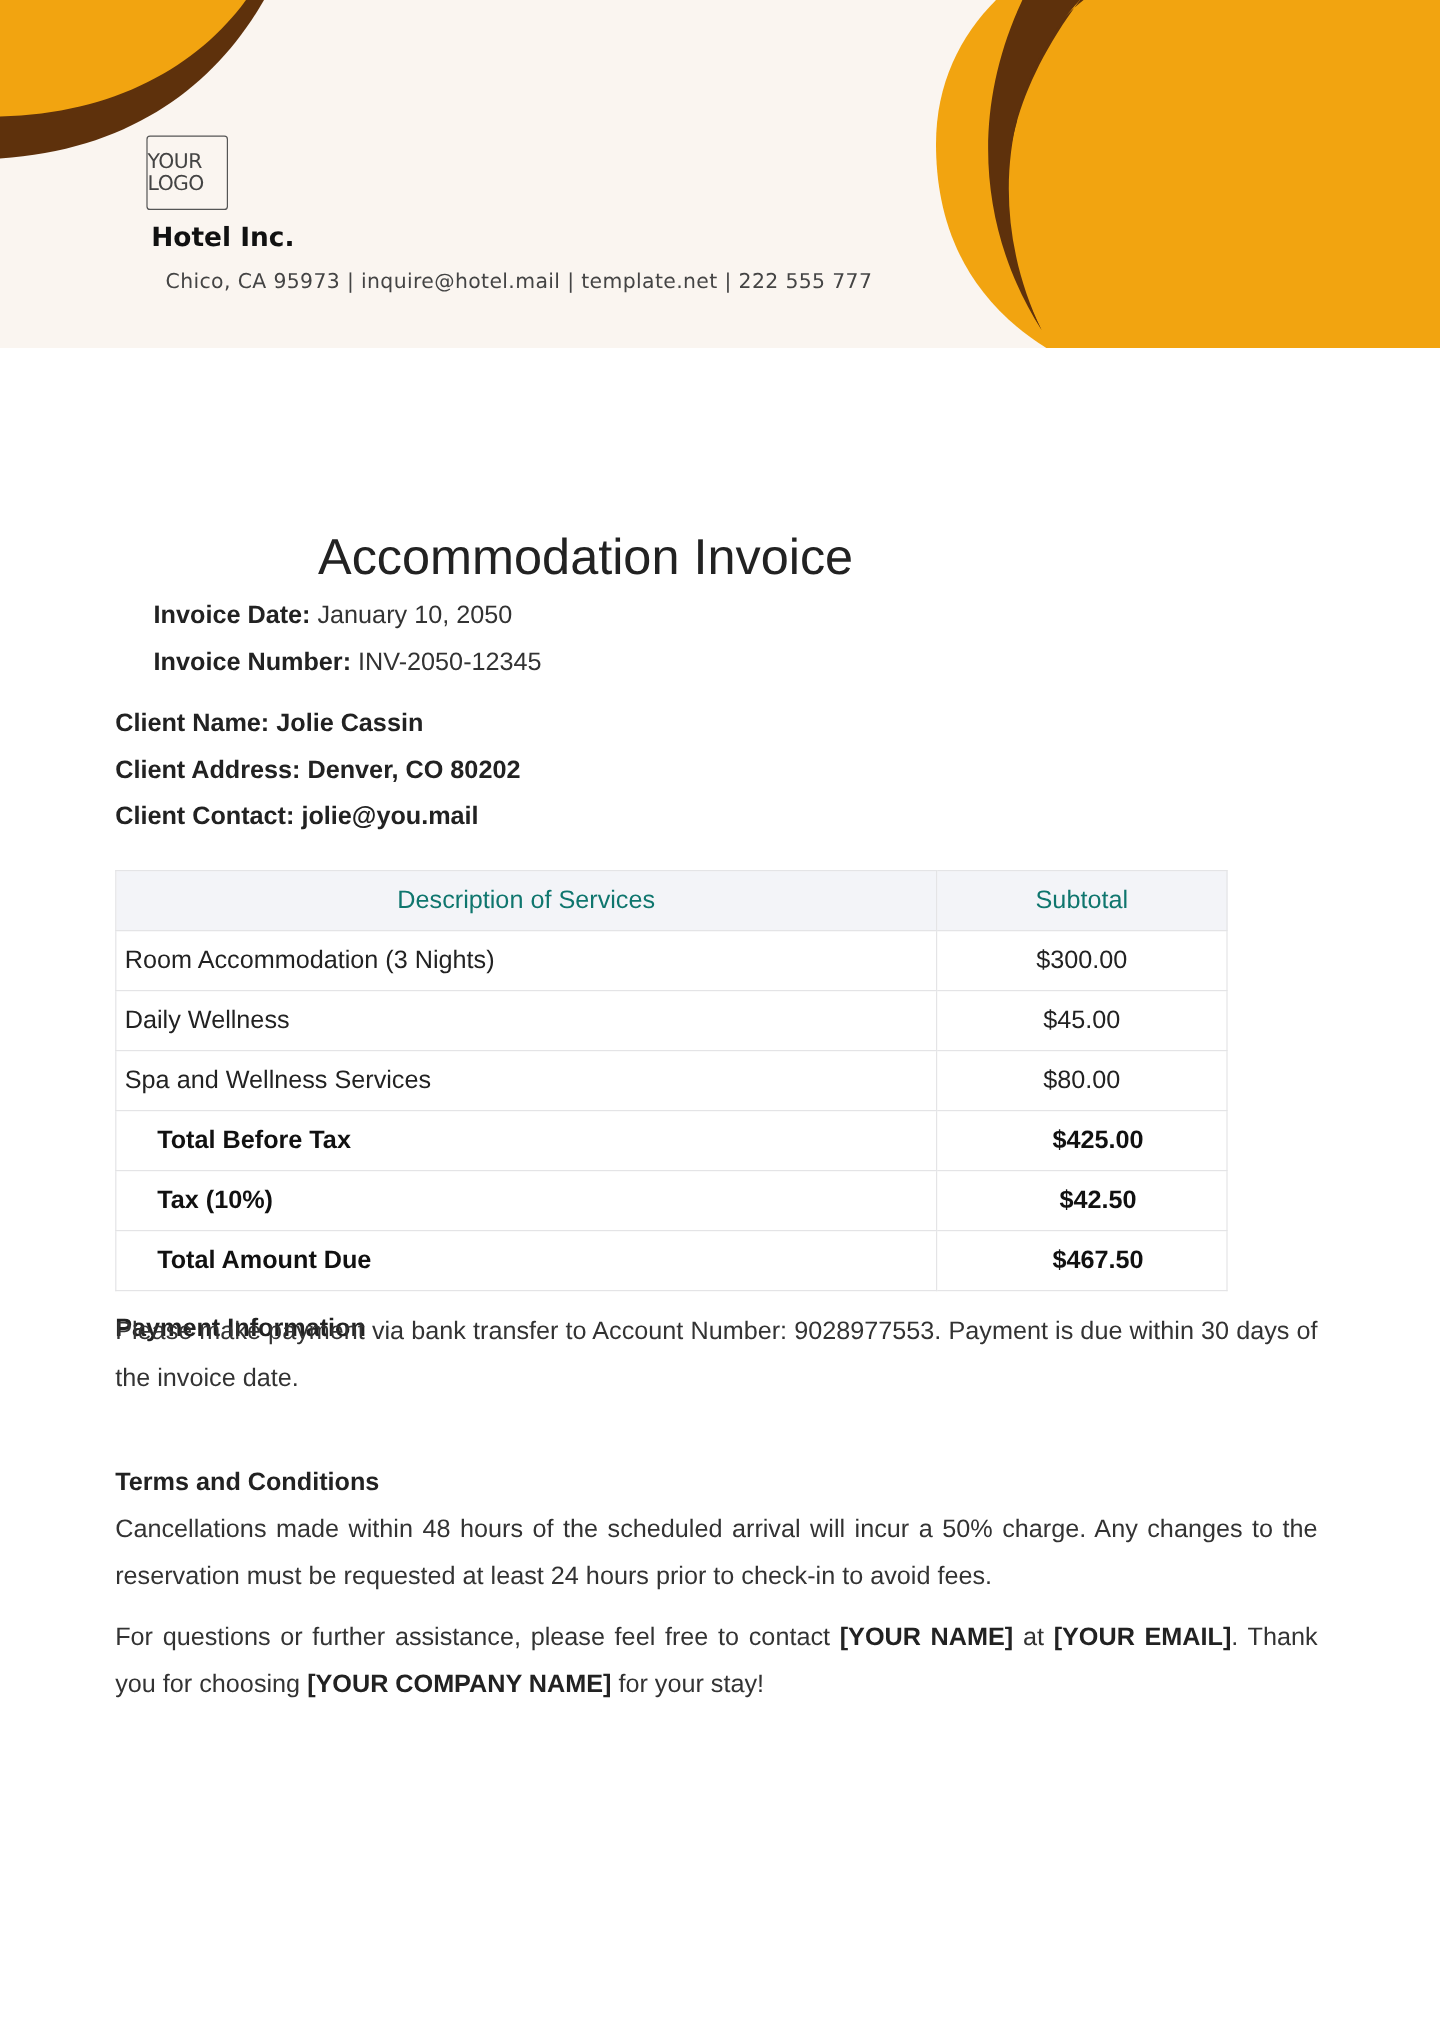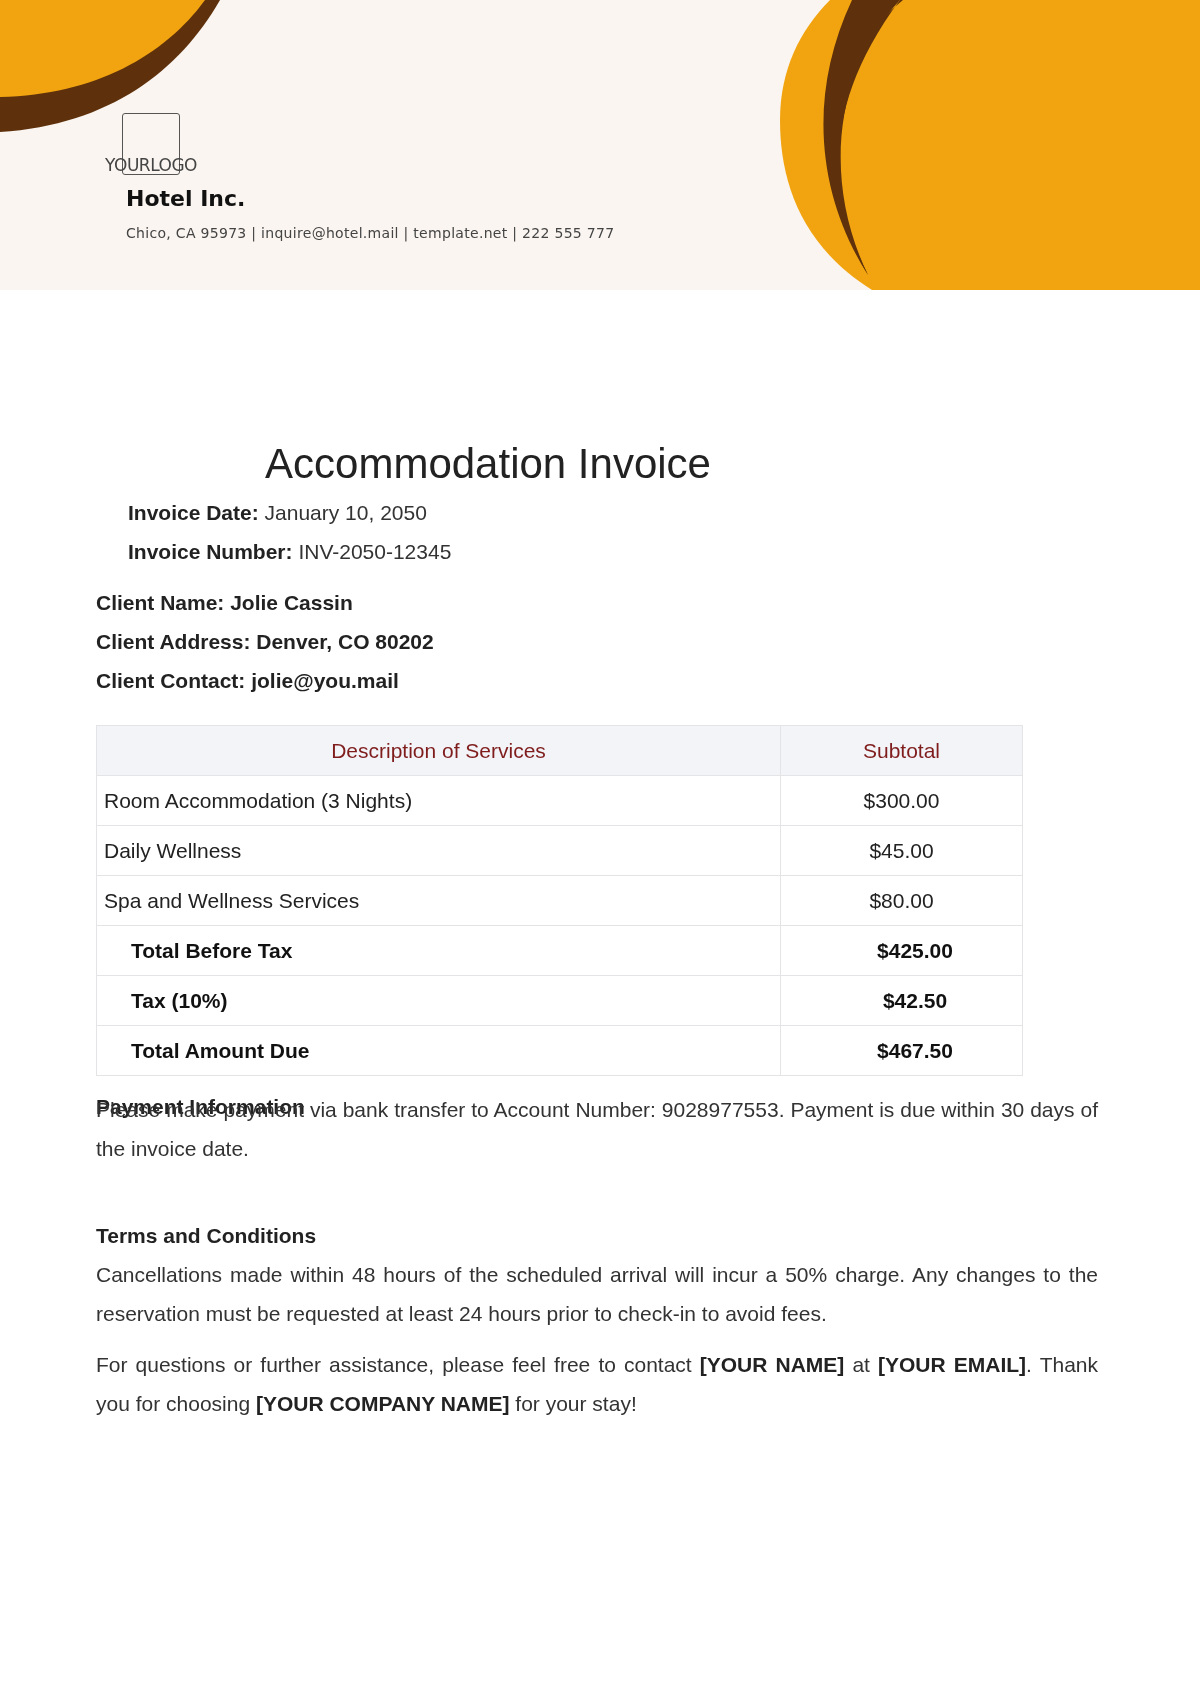--- a/index.html
+++ b/index.html
@@ -6,50 +6,50 @@
   body {
     width: 1200px; height: 1700px; background: #ffffff; position: relative; overflow: hidden;
     font-family: "Liberation Sans", "DejaVu Sans", sans-serif; color: #222;
   }
   .header {
     position: absolute; left: 0; top: 0; width: 1200px; height: 290px;
     background: #faf5f0; overflow: hidden;
   }
   .header svg.deco { position: absolute; left: 0; top: 0; }
   .logo {
-    position: absolute; left: 122px; top: 113px; width: 58px; height: 62px;
+    position: absolute; left: 122px; top: 113px; width: 68px; height: 62px;
     border: 1.5px solid #555; border-radius: 3px; box-sizing: border-box;
     font-family: "DejaVu Sans", sans-serif; font-size: 17px; line-height: 18px; color: #444;
-    display: flex; flex-direction: row; justify-content: center; align-items: flex-end;
+    display: flex; flex-direction: column; justify-content: center; align-items: flex-start;
     letter-spacing: -0.5px;
   }
   .company-name {
     position: absolute; left: 126px; top: 186px; font-family: "DejaVu Sans", sans-serif;
     font-weight: bold; font-size: 22px; color: #111;
   }
   .company-info {
-    position: absolute; left: 126px; top: 225px; font-family: "DejaVu Sans", sans-serif;
-    font-size: 14px; color: #444; letter-spacing: 0.3px;
+    position: absolute; left: 138px; top: 225px; font-family: "DejaVu Sans", sans-serif;
+    font-size: 17px; color: #444; letter-spacing: 0.3px;
   }
   .title {
     position: absolute; left: 0; width: 976px; top: 440px; text-align: center;
     font-size: 42px; color: #222; font-weight: normal;
   }
   .meta { position: absolute; left: 96px; font-size: 21px; color: #333; margin-left: 32px; }
   .meta b { color: #222; }
   .client { position: absolute; left: 96px; font-size: 21px; font-weight: bold; color: #222; }
   table.services {
     position: absolute; left: 96px; top: 725px; width: 927px; border-collapse: collapse;
     font-size: 21px;
   }
   table.services th, table.services td {
     border: 1.5px solid #e4e4e6; height: 49px; padding: 0 7px;
   }
   table.services th {
-    background: #f3f4f8; color: #7f1d1d; font-weight: normal; text-align: center; height: 49px;
+    background: #f3f4f8; color: #0f766e; font-weight: normal; text-align: center; height: 49px;
   }
   table.services td.desc { text-align: left; color: #222; }
   table.services td.amt { text-align: center; width: 200px; color: #222; }
   table.services tr.bold td { font-weight: bold; color: #111; padding-left: 34px; }
   .section-h { position: absolute; left: 96px; font-size: 21px; font-weight: bold; color: #222; }
   .para {
     position: absolute; left: 96px; width: 1002px; font-size: 21px; color: #333;
     line-height: 39px; text-align: justify;
   }
   .para b { color: #222; }

